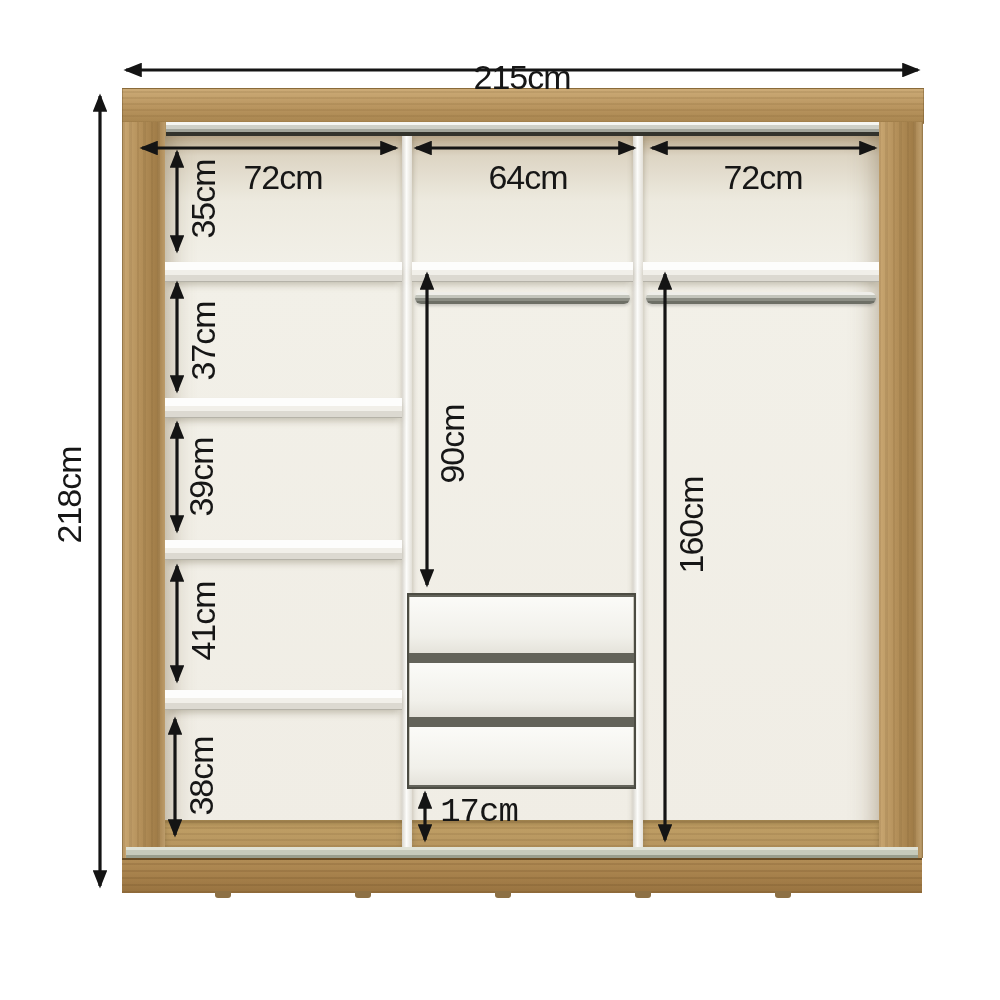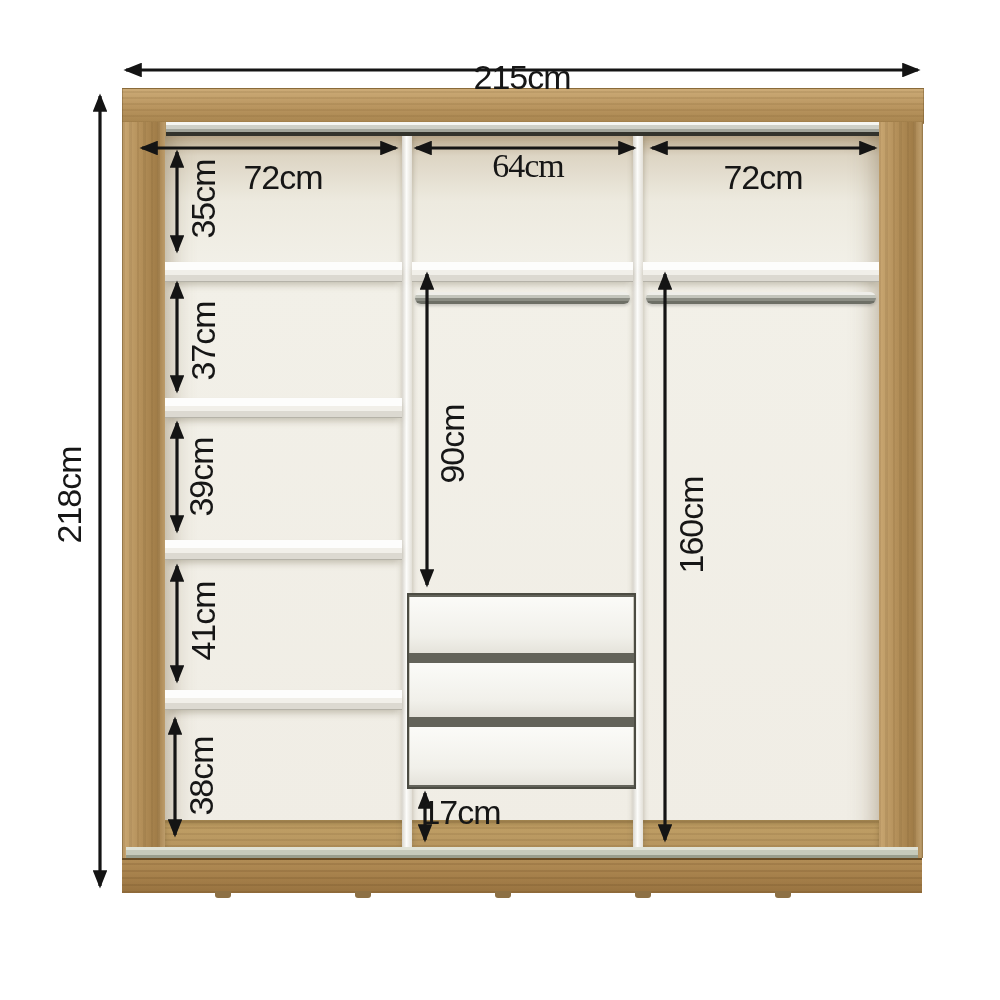--- a/index.html
+++ b/index.html
@@ -131,26 +131,26 @@
       <line x1="427" y1="274" x2="427" y2="585"></line>
       <line x1="665" y1="274" x2="665" y2="840"></line>
       <line x1="425" y1="793" x2="425" y2="840"></line>
     </g>
   </svg>
 
   <div class="dim" style="left:522px;top:41px;margin-top:36px;">215cm</div>
   <div class="dim rot" style="left:69px;top:495px;">218cm</div>
 
   <div class="dim" style="left:283px;top:177px;">72cm</div>
-  <div class="dim" style="left:528px;top:166px;font-family:Liberation Serif, serif;">64cm</div>
+  <div class="dim" style="left:528px;top:177px;">64cm</div>
   <div class="dim" style="left:763px;top:177px;">72cm</div>
 
   <div class="dim rot" style="left:203px;top:199px;">35cm</div>
   <div class="dim rot" style="left:203px;top:341px;">37cm</div>
   <div class="dim rot" style="left:201px;top:477px;">39cm</div>
   <div class="dim rot" style="left:203px;top:621px;">41cm</div>
   <div class="dim rot" style="left:201px;top:776px;">38cm</div>
 
   <div class="dim rot" style="left:452px;top:444px;">90cm</div>
   <div class="dim rot" style="left:691px;top:525px;">160cm</div>
-  <div class="dim" style="left:461px;top:812px;">17cm</div>
+  <div class="dim" style="left:479px;top:812px;font-family:Liberation Mono, monospace;">17cm</div>
 
 </div>
 
 </body></html>

